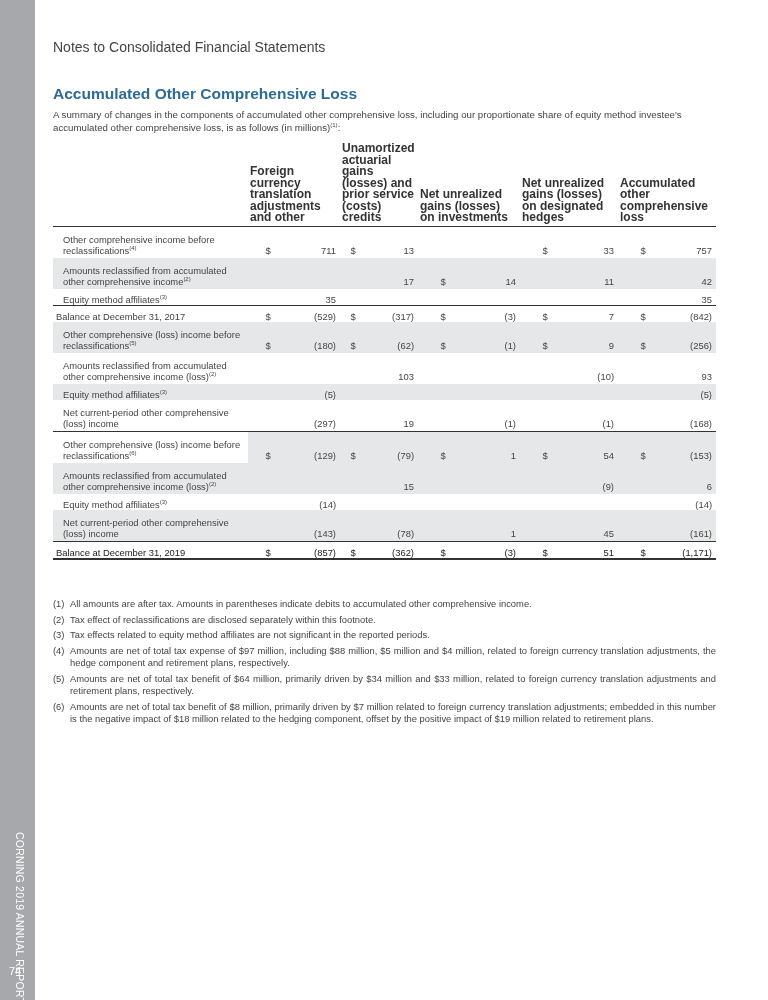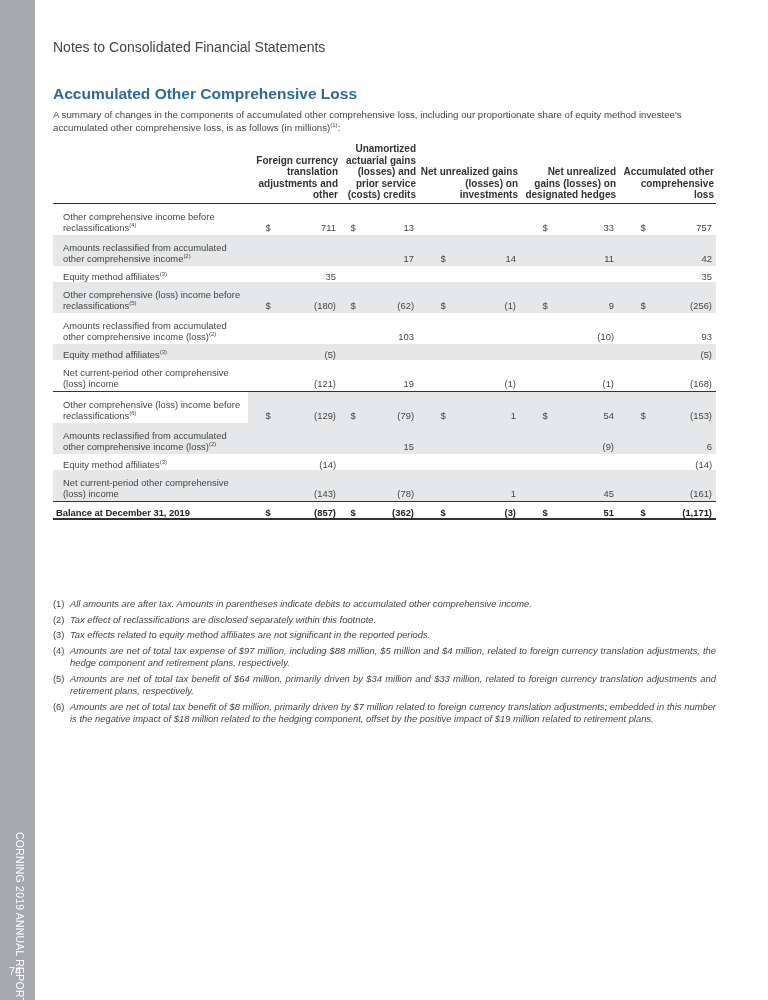--- a/index.html
+++ b/index.html
@@ -9,40 +9,40 @@
   .sidebar-text { position:absolute; left:8px; top:832px; transform-origin:left top;
                   transform:translate(18px,0) rotate(90deg); white-space:nowrap; font-size:10.5px;
                   color:#ffffff; letter-spacing:0.2px; }
   .page-num { position:absolute; left:9px; top:965px; font-size:11px; color:#ffffff; }
   .running-head { position:absolute; left:53px; top:39px; font-size:14px; color:#444; }
   .title { position:absolute; left:53px; top:85px; font-size:15.5px; font-weight:bold; color:#2c6b96; margin:0; }
   .intro { position:absolute; left:53px; top:108px; width:665px; font-size:9.7px; line-height:13px; color:#444; margin:0; }
   .intro sup, .lbl sup { font-size:6px; vertical-align:super; line-height:0; }
 
   table.aoci { position:absolute; left:53px; top:143px; width:663px; border-collapse:collapse; font-size:9.4px; color:#444; }
-  table.aoci th { font-weight:bold; font-size:10px; line-height:11.5px; text-align:right; vertical-align:bottom;
+  table.aoci th { font-weight:bold; font-size:12px; line-height:11.5px; text-align:left; vertical-align:bottom;
                   padding:0 2px 2px 2px; color:#333; }
   table.aoci td { padding:0; vertical-align:bottom; }
   table.aoci tr.hdr th { border-bottom:1.5px solid #333; }
   .lbl { text-align:left; padding-left:3px !important; }
   .sub .lbl { padding-left:10px !important; }
   .dol { text-align:center; }
   .val { text-align:right; padding-right:4px !important; }
   tr.gray td { background:#e6e7e8; }
   tr.gray-vals td.v { background:#e6e7e8; }
   tr.one td { height:16px; }
   tr.two td { height:29px; padding-bottom:2px; }
   tr.bal td { border-top:1px solid #333; }
-  tr.total td { font-weight:bold; color:#222; border-top:1px solid #333; border-bottom:2px solid #333; }
+  tr.total td { font-weight:normal; color:#222; border-top:1px solid #333; border-bottom:2px solid #333; }
   tr.sep td { border-bottom:1.5px solid #333; }
 
   .footnotes { position:absolute; left:53px; top:598px; width:663px; font-size:9.4px; line-height:12.5px; color:#444; }
   .fn { display:flex; margin-bottom:3px; text-align:justify; }
   .fn-num { flex:0 0 auto; width:14px; }
-  .fn-text { flex:1;font-style:italic; }
+  .fn-text { flex:1; }
 </style>
 </head>
 <body>
 
 <div class="sidebar">
   <div class="sidebar-text">CORNING 2019 ANNUAL REPORT</div>
   <div class="page-num">74</div>
 </div>
 
 <div class="running-head">Notes to Consolidated Financial Statements</div>
@@ -108,20 +108,33 @@
         <td class="val v">35</td>
         <td class="dol v"></td>
         <td class="val v"></td>
         <td class="dol v"></td>
         <td class="val v"></td>
         <td class="dol v"></td>
         <td class="val v"></td>
         <td class="dol v"></td>
         <td class="val v">35</td>
       </tr>
+      <tr class="one bal">
+        <td class="lbl"><span>Balance at December 31, 2017</span></td>
+        <td class="dol v">$</td>
+        <td class="val v">(529)</td>
+        <td class="dol v">$</td>
+        <td class="val v">(317)</td>
+        <td class="dol v">$</td>
+        <td class="val v">(3)</td>
+        <td class="dol v">$</td>
+        <td class="val v">7</td>
+        <td class="dol v">$</td>
+        <td class="val v">(842)</td>
+      </tr>
       <tr class="gray sub two">
         <td class="lbl"><span>Other comprehensive (loss) income before reclassifications</span><sup>(5)</sup></td>
         <td class="dol v">$</td>
         <td class="val v">(180)</td>
         <td class="dol v">$</td>
         <td class="val v">(62)</td>
         <td class="dol v">$</td>
         <td class="val v">(1)</td>
         <td class="dol v">$</td>
         <td class="val v">9</td>
@@ -150,21 +163,21 @@
         <td class="dol v"></td>
         <td class="val v"></td>
         <td class="dol v"></td>
         <td class="val v"></td>
         <td class="dol v"></td>
         <td class="val v">(5)</td>
       </tr>
       <tr class="sub two sep">
         <td class="lbl"><span>Net current-period other comprehensive (loss) income</span></td>
         <td class="dol v"></td>
-        <td class="val v">(121)</td>
+        <td class="val v">(297)</td>
         <td class="dol v"></td>
         <td class="val v">19</td>
         <td class="dol v"></td>
         <td class="val v">(1)</td>
         <td class="dol v"></td>
         <td class="val v">(1)</td>
         <td class="dol v"></td>
         <td class="val v">(168)</td>
       </tr>
       <tr class="gray-vals sub two">

